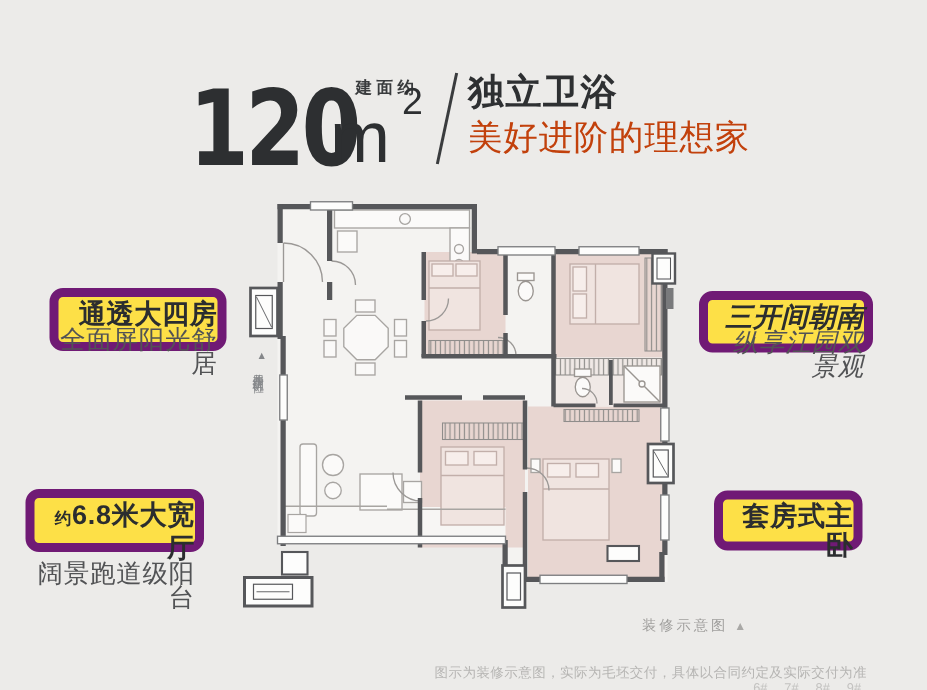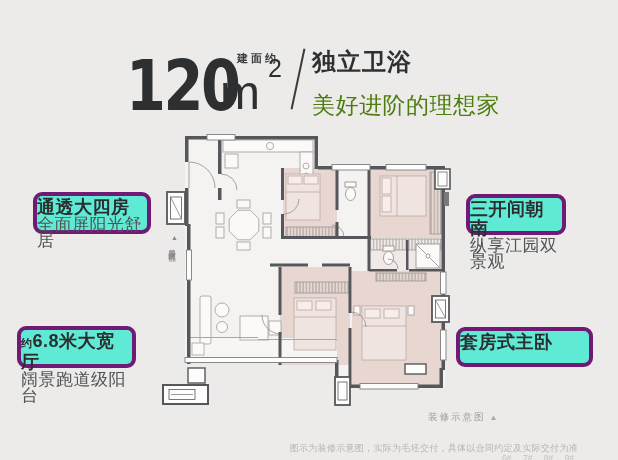--- a/index.html
+++ b/index.html
@@ -10,29 +10,29 @@
   
   .hero-num{left:126px;top:51px;font-size:70px;font-weight:800;line-height:1;
             letter-spacing:-3px;transform:scaleX(.82);transform-origin:left top;
             color:#2D2F31;font-family:"DejaVu Sans","Liberation Sans",sans-serif;}
   .hero-unit{left:220px;top:69px;font-size:48px;font-weight:500;line-height:1;color:#2D2F31;}
   .hero-sup{left:268px;top:56px;font-size:25px;font-weight:400;line-height:1;color:#2D2F31;}
   .hero-arealabel{left:237px;top:51px;font-size:11px;letter-spacing:3px;color:#3A3C3E;font-weight:bold;}
   .hero-slash{left:297px;top:48px;width:2px;height:62px;background:#3A3C3E;transform:rotate(12deg);}
   .tagline{left:312px;top:49px;line-height:26px;}
   .tagline .l1{font-size:24px;font-weight:bold;letter-spacing:1px;color:#2E3032;}
-  .tagline .l2{font-size:23px;font-weight:400;letter-spacing:0.5px;color:#4d7c0f;margin-top:17px;}
-
-  
-  .callout{position:absolute;box-sizing:border-box;background:#5eead4;border:4px solid #701a75;
-           border-radius:9px;text-align:left;padding-top:2px;}
+  .tagline .l2{font-size:23px;font-weight:400;letter-spacing:0.5px;color:#c2410c;margin-top:3px;}
+
+  
+  .callout{position:absolute;box-sizing:border-box;background:#fde047;border:6px solid #701a75;
+           border-radius:9px;text-align:right;padding-top:2px;}
   #co-tl{left:33px;top:192px;width:118px;height:42px;}
   #co-bl{left:17px;top:326px;width:119px;height:42px;}
-  #co-tr{left:466px;top:194px;width:100px;height:41px;}
-  #co-br{left:456px;top:327px;width:137px;height:40px;font-family:Liberation Serif, serif;}
+  #co-tr{left:466px;top:194px;width:116px;height:41px;font-style:italic;}
+  #co-br{left:476px;top:327px;width:99px;height:40px;font-family:Liberation Serif, serif;}
   .co-title{font-size:18px;font-weight:bold;color:#2B2D2F;line-height:19px;letter-spacing:0.5px;}
   .co-prefix{font-size:11px;font-weight:bold;}
   .co-sub{font-size:17px;color:#525355;line-height:16px;letter-spacing:0.5px;}
 
   
   .plan-svg{left:148px;top:130px;}
   .ac-marker{left:171px;top:234px;font-size:7px;color:#85878A;line-height:1;}
   .ac-label{left:168px;top:243px;font-size:7.5px;color:#85878A;letter-spacing:1px;
             writing-mode:vertical-lr;text-orientation:upright;line-height:1;}
   .plan-caption{left:383px;top:411px;font-size:9.5px;color:#A09F9D;letter-spacing:2px;margin-left:45px;}

